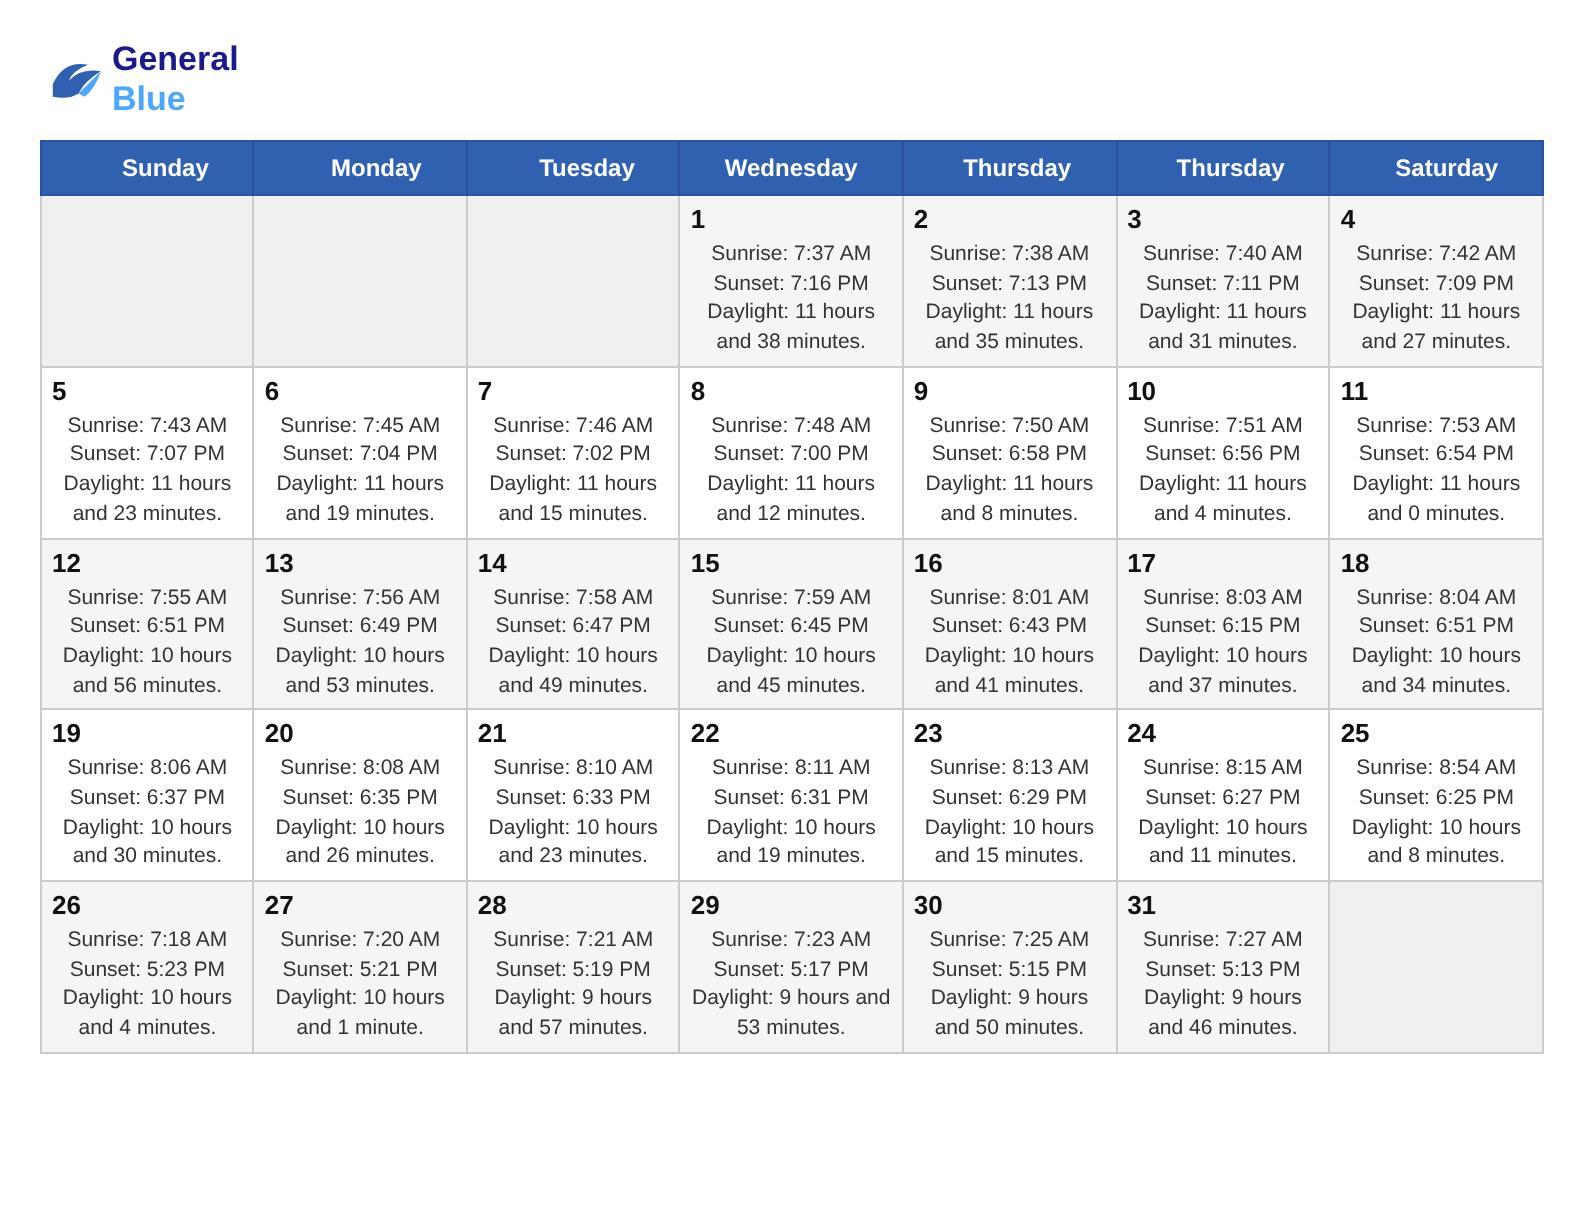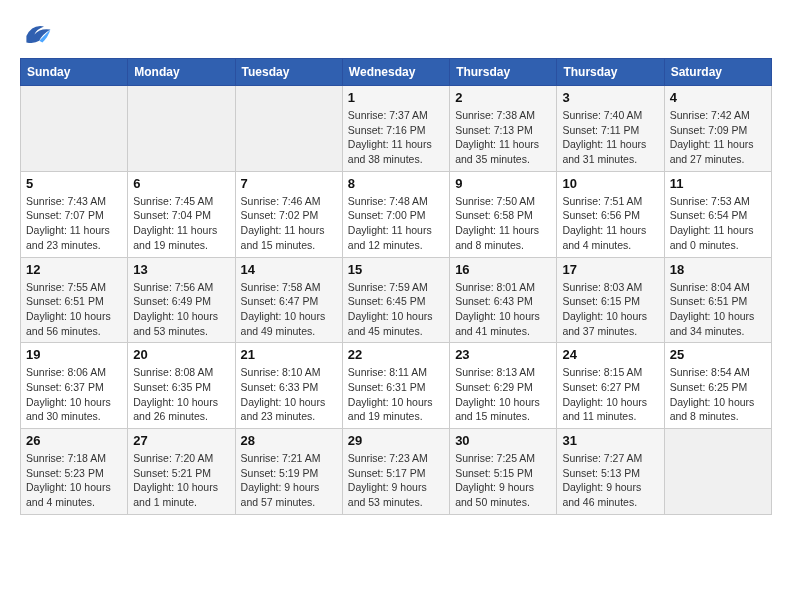--- a/index.html
+++ b/index.html
@@ -38,22 +38,22 @@
       color: #444;
     }
     table {
       width: 100%;
       border-collapse: collapse;
       font-size: 11px;
     }
     thead tr th {
       background-color: #3060b0;
       color: #fff;
-      text-align: left;
-      padding: 6px 6px;
+      text-align: right;
+      padding: 6px 22px;
       font-size: 12px;
       font-weight: bold;
       border: 1px solid #2a50a0;
     }
     tbody tr td {
       border: 1px solid #ccc;
       vertical-align: top;
       padding: 4px 5px;
       width: 107px;
       min-height: 80px;
@@ -65,34 +65,39 @@
     .day-num {
       font-weight: bold;
       font-size: 13px;
       margin-bottom: 3px;
       color: #111;
     }
     .day-info {
       color: #333;
       font-size: 10.5px;
       line-height: 1.4;
+      text-align: center;
     }
     .empty-cell {
       background: #f0f0f0 !important;
     }
   </style>
 </head>
 <body>
 
 <div class="header">
   <div class="logo">
     <svg class="logo-bird" viewBox="0 0 40 35" xmlns="http://www.w3.org/2000/svg">
       <path d="M8 20 Q15 5 30 8 Q20 12 18 18 Q25 10 38 12 Q28 18 24 26 Q18 30 8 28 Z" fill="#3060b0"></path>
       <path d="M24 26 Q30 20 38 12 Q35 22 28 28 Z" fill="#4da6ff"></path>
     </svg>
+    <div>
+      <div style="font-size:17px;font-weight:bold;color:#1a1a8c;">General</div>
+      <div style="font-size:17px;font-weight:bold;color:#4da6ff;">Blue</div>
+    </div>
   </div>
   <div class="title-block">
   </div>
 </div>
 
 <table>
   <thead>
     <tr>
     <th>Sunday</th>
         <th>Monday</th>

